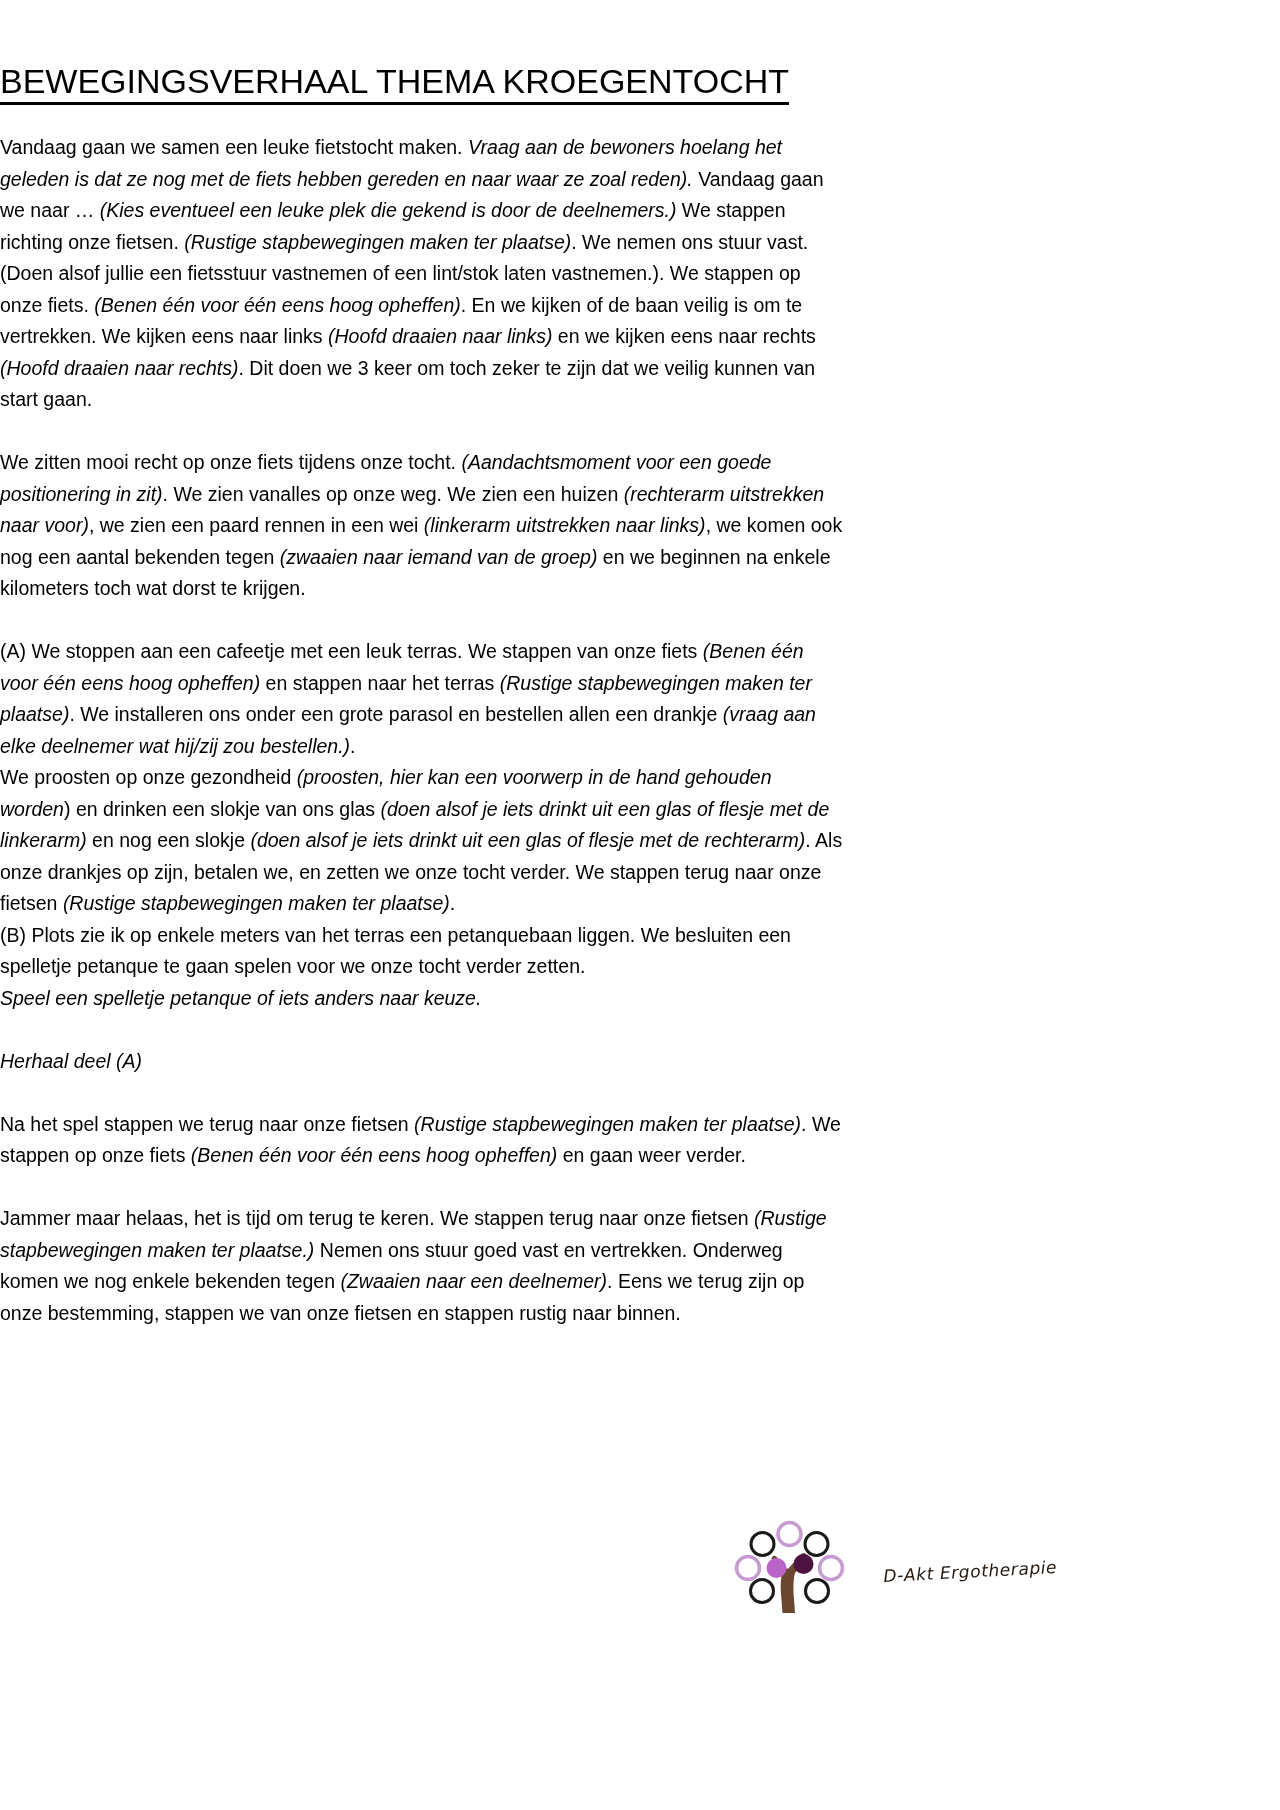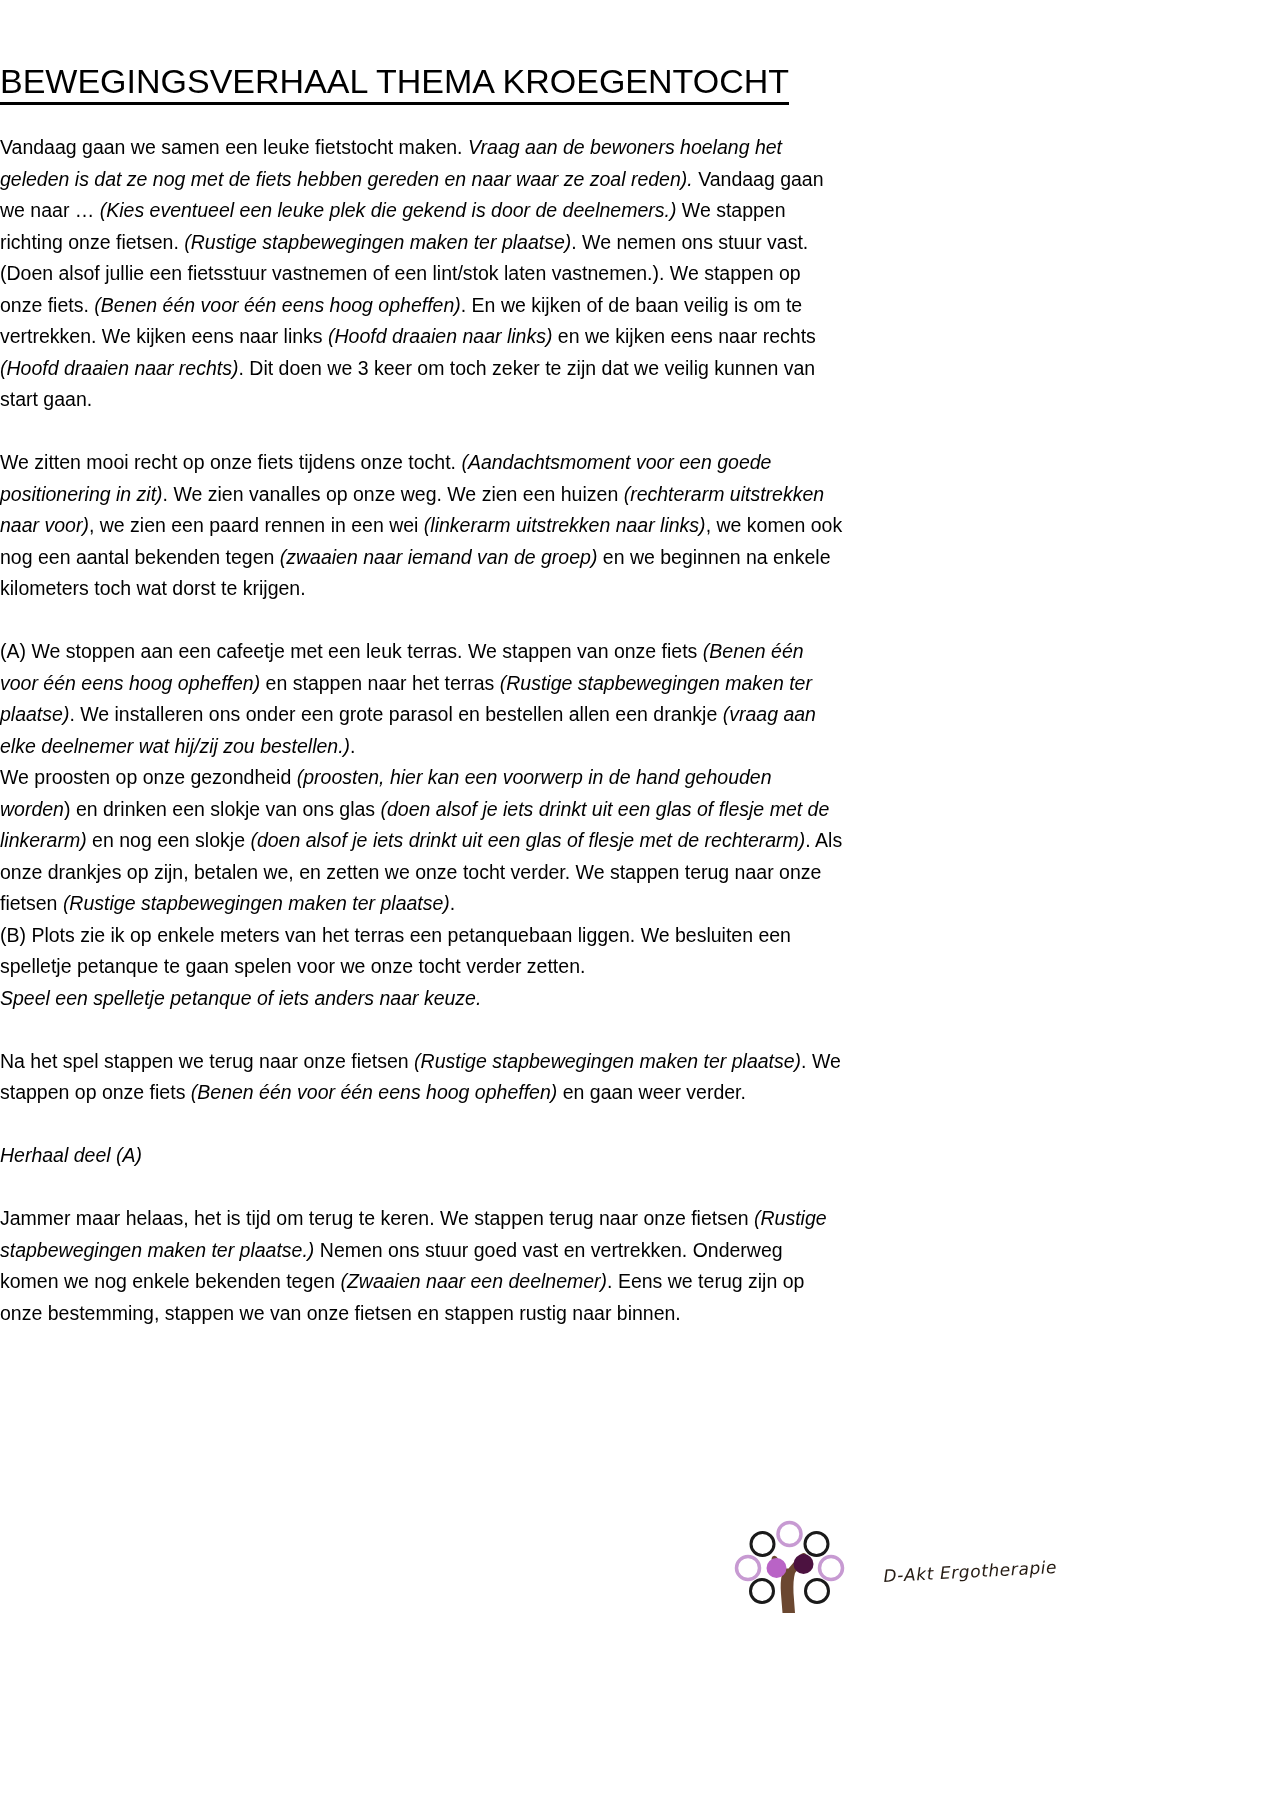--- a/index.html
+++ b/index.html
@@ -86,22 +86,22 @@
 <body>
 
 <div class="page">
 
   <h1 class="doc-title">BEWEGINGSVERHAAL THEMA KROEGENTOCHT</h1>
 
   <div class="body-block">
     <p class="para">Vandaag gaan we samen een leuke fietstocht maken. <em class="it">Vraag aan de bewoners hoelang het geleden is dat ze nog met de fiets hebben gereden en naar waar ze zoal reden).</em> Vandaag gaan we naar … <em class="it">(Kies eventueel een leuke plek die gekend is door de deelnemers.)</em> We stappen richting onze fietsen. <em class="it">(Rustige stapbewegingen maken ter plaatse)</em>. We nemen ons stuur vast. (Doen alsof jullie een fietsstuur vastnemen of een lint/stok laten vastnemen.). We stappen op onze fiets. <em class="it">(Benen één voor één eens hoog opheffen)</em>. En we kijken of de baan veilig is om te vertrekken. We kijken eens naar links <em class="it">(Hoofd draaien naar links)</em> en we kijken eens naar rechts <em class="it">(Hoofd draaien naar rechts)</em>. Dit doen we 3 keer om toch zeker te zijn dat we veilig kunnen van start gaan.</p>
     <p class="para">We zitten mooi recht op onze fiets tijdens onze tocht. <em class="it">(Aandachtsmoment voor een goede positionering in zit)</em>. We zien vanalles op onze weg. We zien een huizen <em class="it">(rechterarm uitstrekken naar voor)</em>, we zien een paard rennen in een wei <em class="it">(linkerarm uitstrekken naar links)</em>, we komen ook nog een aantal bekenden tegen <em class="it">(zwaaien naar iemand van de groep)</em> en we beginnen na enkele kilometers toch wat dorst te krijgen.</p>
     <p class="para">(A) We stoppen aan een cafeetje met een leuk terras. We stappen van onze fiets <em class="it">(Benen één voor één eens hoog opheffen)</em> en stappen naar het terras <em class="it">(Rustige stapbewegingen maken ter plaatse)</em>. We installeren ons onder een grote parasol en bestellen allen een drankje <em class="it">(vraag aan elke deelnemer wat hij/zij zou bestellen.)</em>.<br>We proosten op onze gezondheid <em class="it">(proosten, hier kan een voorwerp in de hand gehouden worden</em>) en drinken een slokje van ons glas <em class="it">(doen alsof je iets drinkt uit een glas of flesje met de linkerarm)</em> en nog een slokje <em class="it">(doen alsof je iets drinkt uit een glas of flesje met de rechterarm)</em>. Als onze drankjes op zijn, betalen we, en zetten we onze tocht verder. We stappen terug naar onze fietsen <em class="it">(Rustige stapbewegingen maken ter plaatse)</em>.<br>(B) Plots zie ik op enkele meters van het terras een petanquebaan liggen. We besluiten een spelletje petanque te gaan spelen voor we onze tocht verder zetten.<br><em class="it">Speel een spelletje petanque of iets anders naar keuze.</em></p>
+    <p class="para"><em class="it">Herhaal deel (A)</em></p>
     <p class="para">Na het spel stappen we terug naar onze fietsen <em class="it">(Rustige stapbewegingen maken ter plaatse)</em>. We stappen op onze fiets <em class="it">(Benen één voor één eens hoog opheffen)</em> en gaan weer verder.</p>
-    <p class="para"><em class="it">Herhaal deel (A)</em></p>
     <p class="para">Jammer maar helaas, het is tijd om terug te keren. We stappen terug naar onze fietsen <em class="it">(Rustige stapbewegingen maken ter plaatse.)</em> Nemen ons stuur goed vast en vertrekken. Onderweg komen we nog enkele bekenden tegen <em class="it">(Zwaaien naar een deelnemer)</em>. Eens we terug zijn op onze bestemming, stappen we van onze fietsen en stappen rustig naar binnen.</p>
   </div>
 
   <div class="logo">
     <svg width="270" height="125" viewBox="0 0 270 125">
 
       <path d="M64.5 115 L63 96 Q62 84 64 76 L56 66 Q52 61 54.5 58.5 Q57.5 56.5 60 60.5 L67.5 70.5
                L70.5 70.5 L82 57 Q85.5 53.5 88 56 Q90.5 58.5 87 62.5 L77 75 Q75 82 75.5 95 L77 115 Z" fill="#6b4730"></path>
 
       <circle cx="71.5" cy="36" r="11.5" fill="none" stroke="#c79ad2" stroke-width="3.5"></circle>

